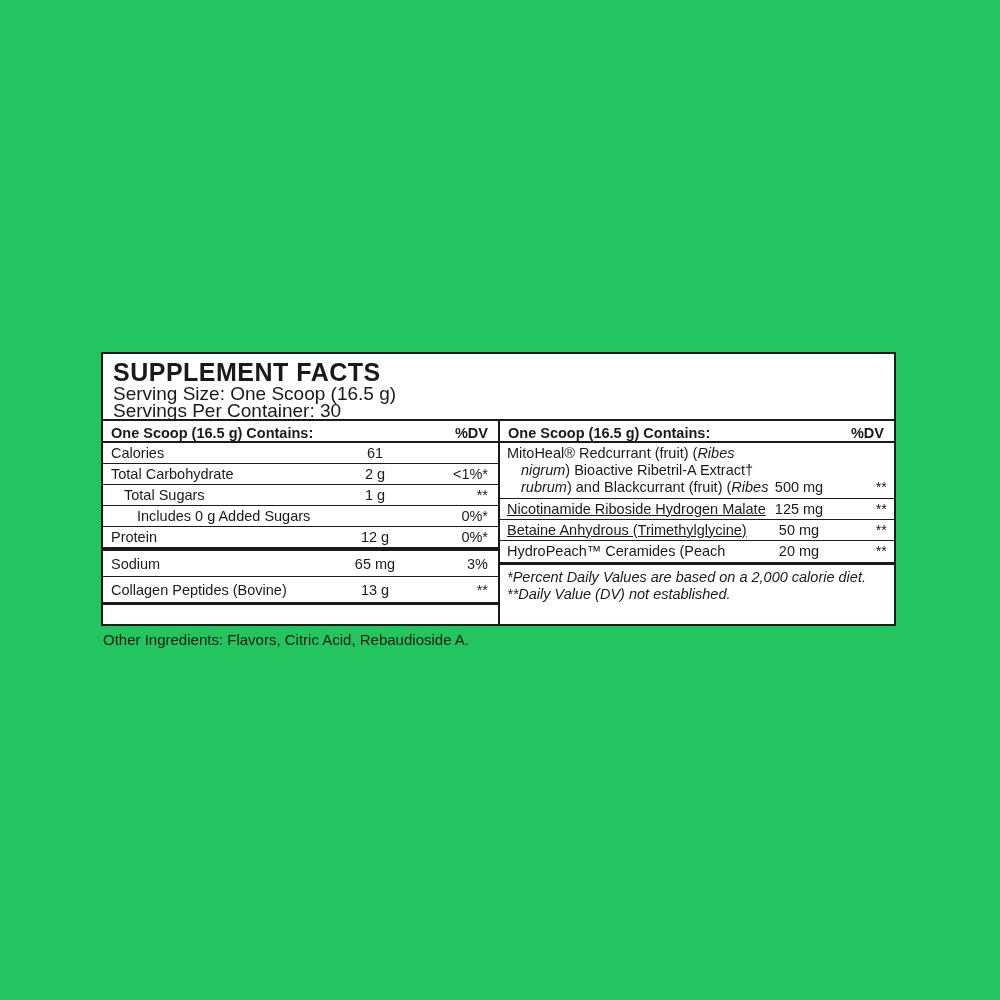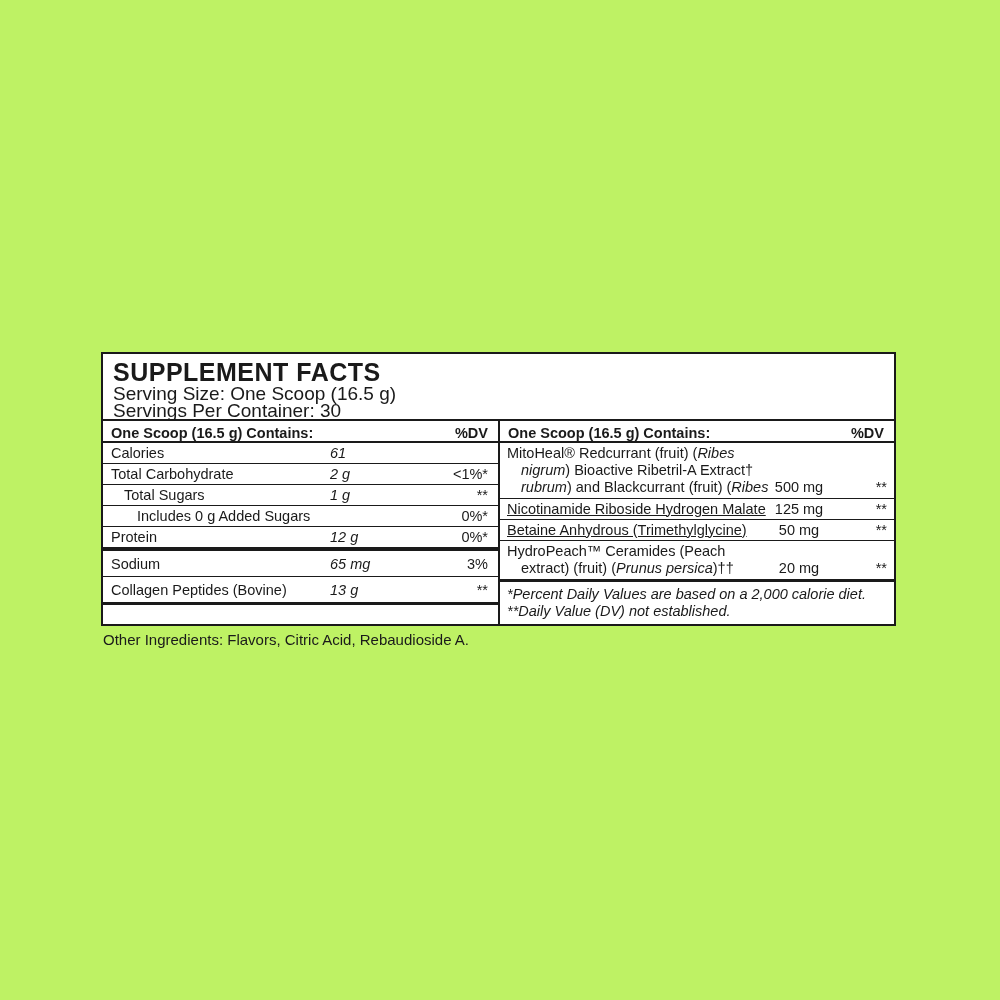--- a/index.html
+++ b/index.html
@@ -4,21 +4,21 @@
 <style>
   html, body {
     margin: 0;
     padding: 0;
     background: #ffffff;
   }
   .canvas {
     position: relative;
     width: 1000px;
     height: 1000px;
-    background: #bef264;
+    background: #22c55e;
     font-family: "Liberation Sans", sans-serif;
     color: #1a1a1a;
   }
   .panel {
     position: absolute;
     left: 101px;
     top: 352px;
     width: 791px;
     height: 270px;
     border: 2px solid #1a1a1a;
@@ -80,21 +80,21 @@
     gap: 13px;
   }
   .nrow.tall { height: 25px; }
   .nrow.thick4 { border-bottom-width: 4px; }
   .nrow.thick3 { border-bottom-width: 3px; }
   .nrow .nlabel { flex: 1; }
   .nrow .nlabel.ind1 { padding-left: 13px; }
   .nrow .nlabel.ind2 { padding-left: 26px; }
   .amount {
     width: 90px;
-    font-style: italic;
+    text-align: center;
   }
   .dvcell {
     width: 55px;
     text-align: right;
     padding-right: 10px;
   }
   .rrow {
     position: relative;
     border-bottom: 1px solid #1a1a1a;
     padding: 2px 0 2px 7px;
@@ -229,21 +229,20 @@
           <div class="rlines">
             <div class="rline"><span>Betaine Anhydrous (Trimethylglycine)</span></div>
           </div>
           <span class="r-amount">50 mg</span>
           <span class="r-dv">**</span>
         </div>
 
         <div class="rrow thick3">
           <div class="rlines">
             <div class="rline"><span>HydroPeach™ Ceramides (Peach</span></div>
-            <div class="rline cont"><span>extract) (fruit) (</span><i>Prunus persica</i><span>)††</span></div>
           </div>
           <span class="r-amount">20 mg</span>
           <span class="r-dv">**</span>
         </div>
 
         <div class="footnotes">
           <div>*Percent Daily Values are based on a 2,000 calorie diet.</div>
           <div>**Daily Value (DV) not established.</div>
         </div>
       </div>

